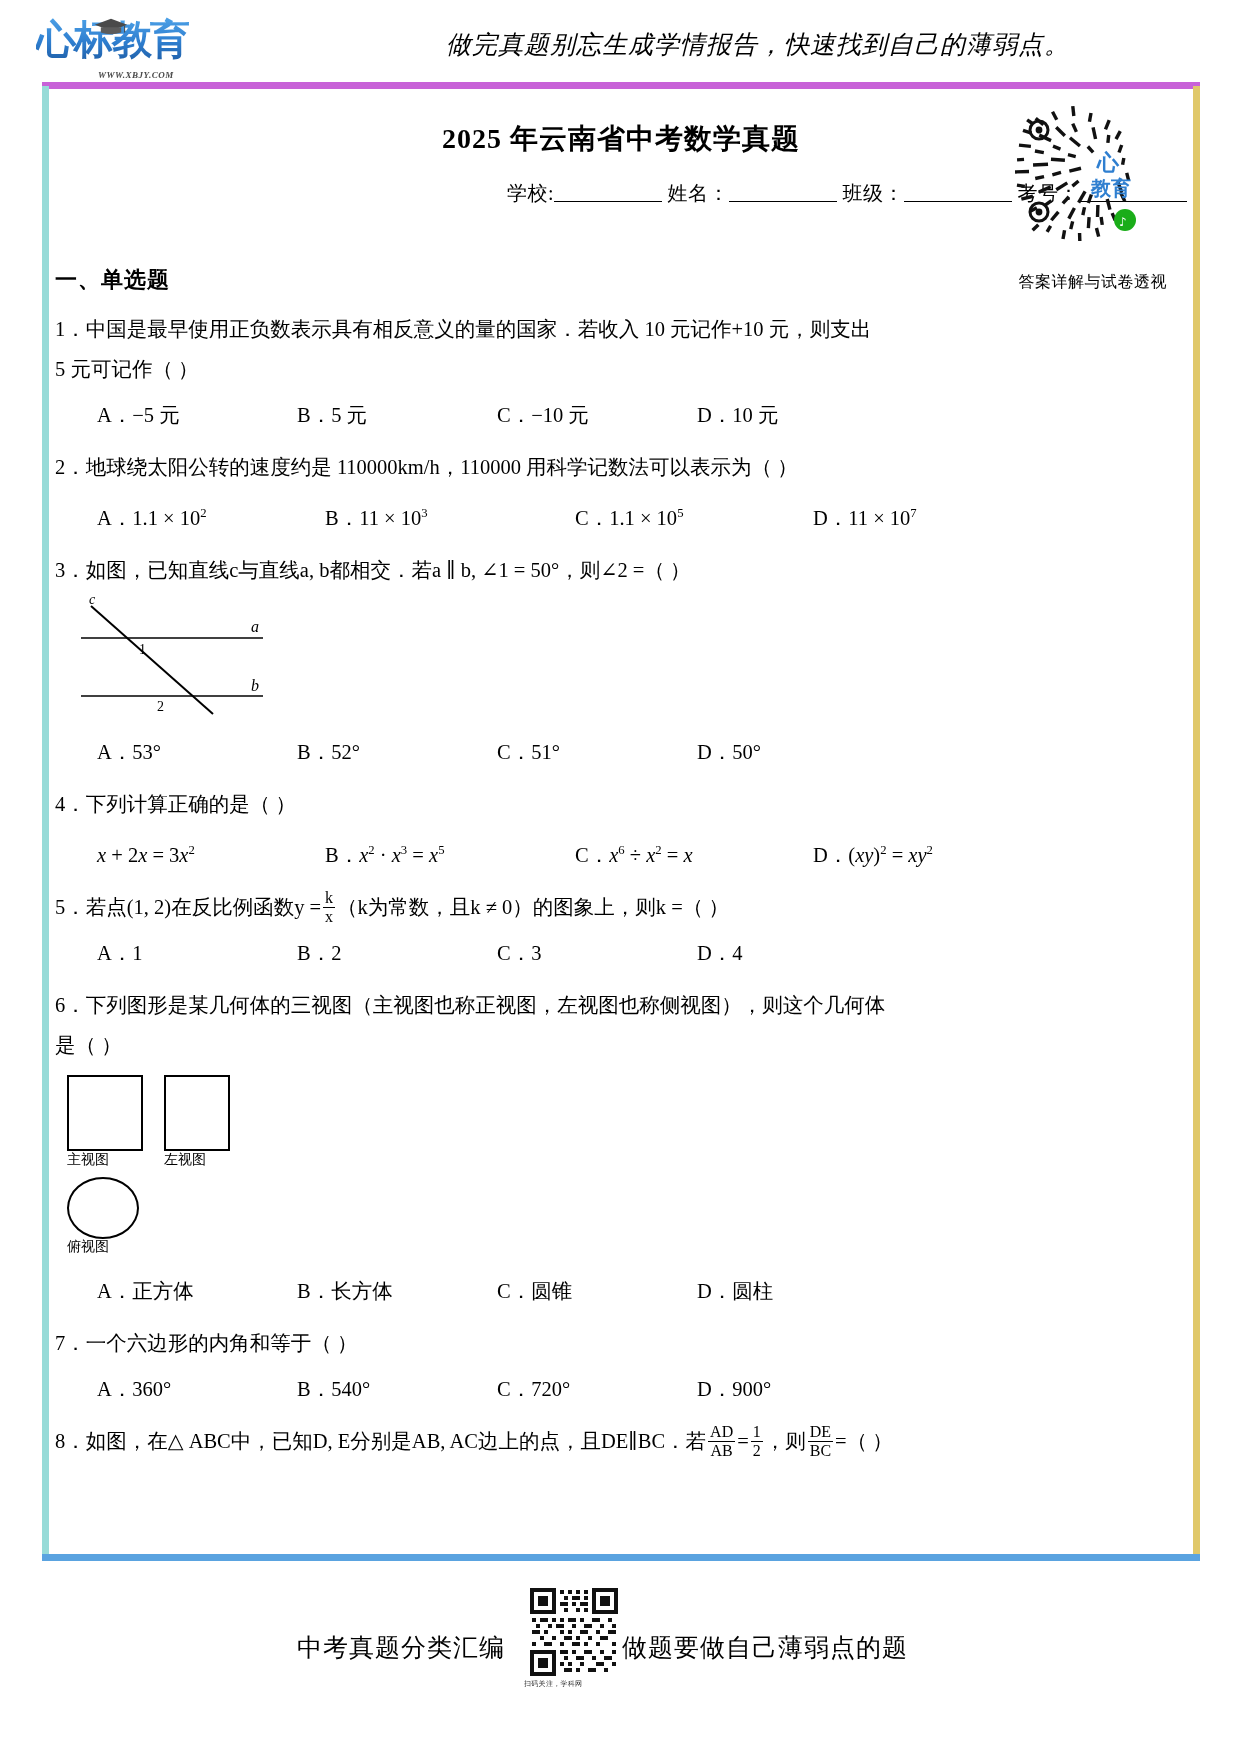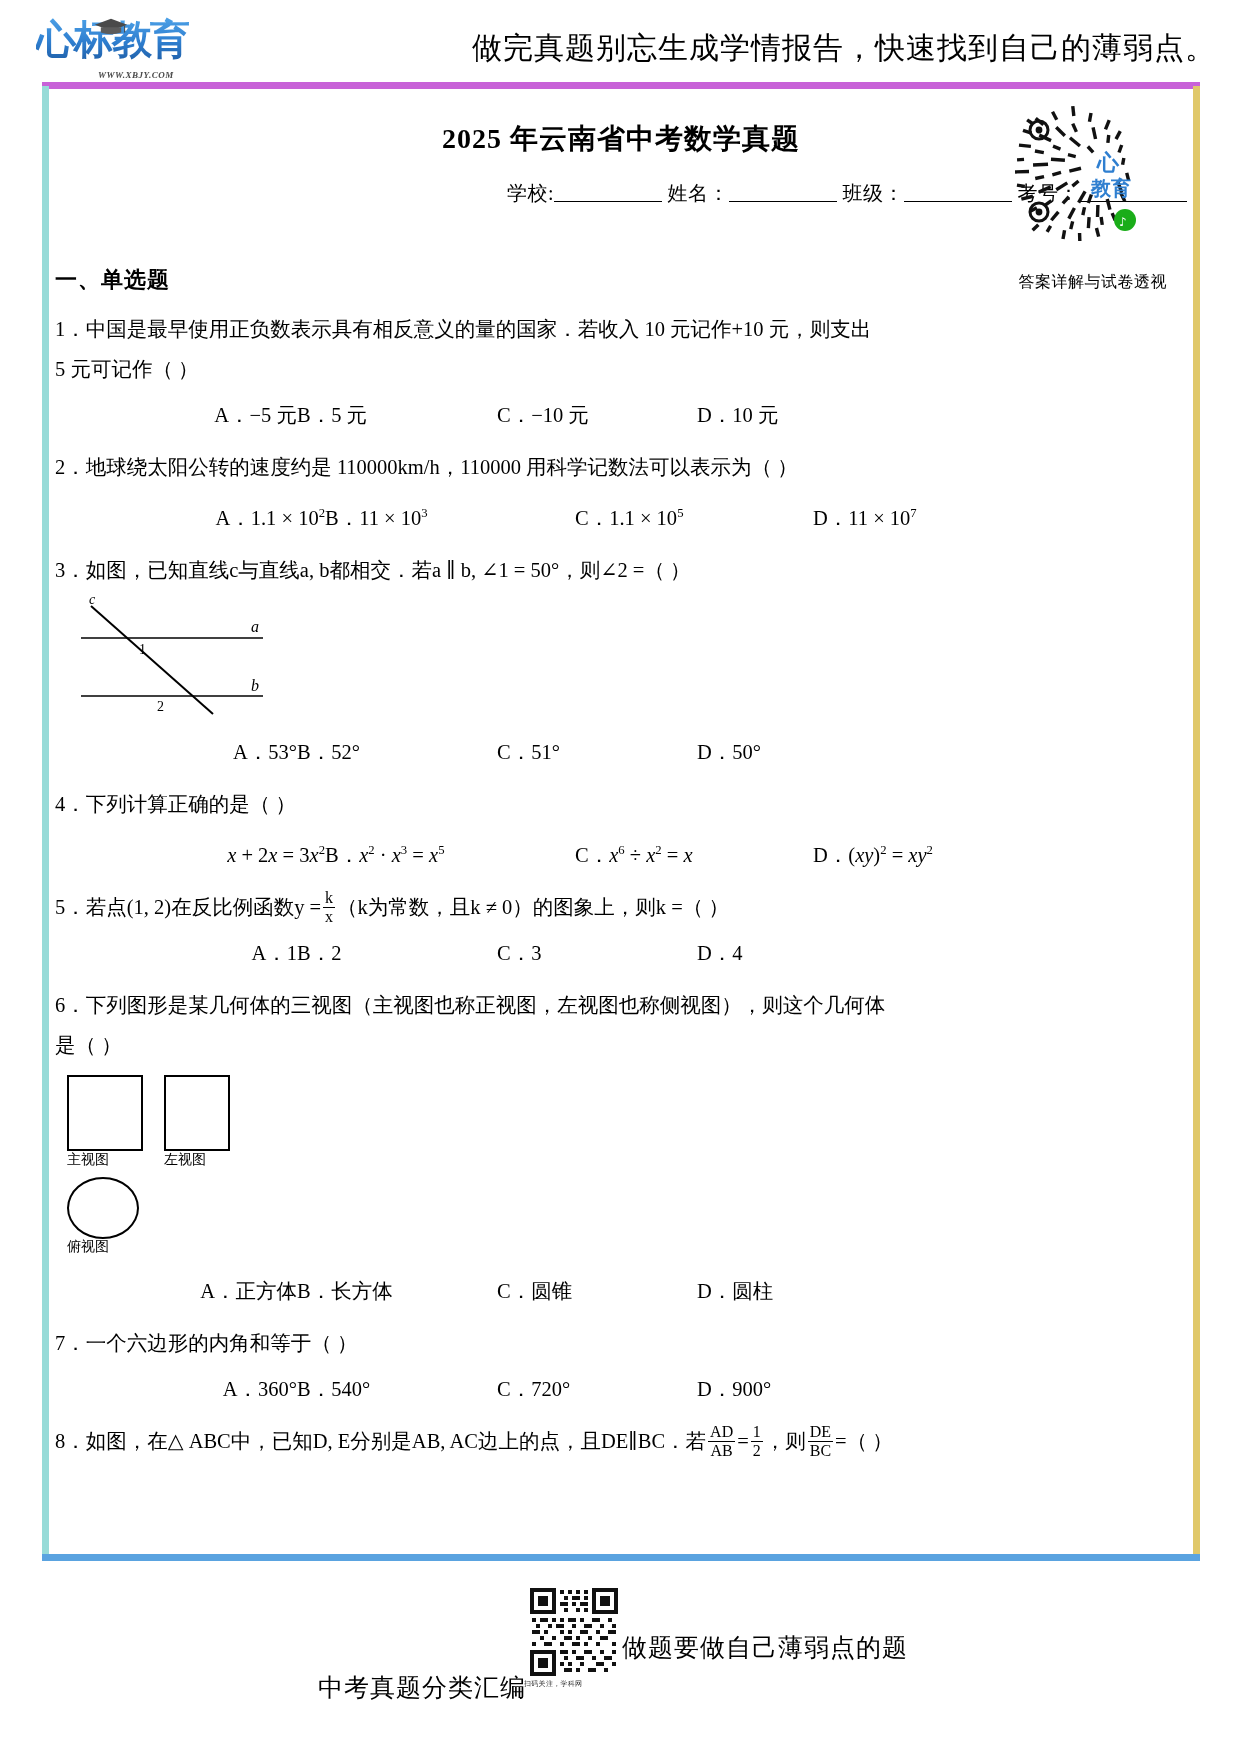--- a/index.html
+++ b/index.html
@@ -50,25 +50,26 @@
     color: #4a4a4a;
     letter-spacing: 0.5px;
   }
   .cap-icon {
     position: absolute;
     left: 58px; top: 2px;
     width: 34px; height: 17px;
   }
   .banner-slogan {
     position: absolute;
-    left: 472px; top: 28px;
-    font-size: 30px;
+    left: 446px; top: 28px;
+    font-size: 25px;
     font-family: "Liberation Serif", "DejaVu Serif", serif;
     letter-spacing: 1px;
     white-space: nowrap;
+    font-style: italic;
   }
 
   
   .frame-top {
     position: absolute;
     left: 42px; top: 82px;
     width: 1158px; height: 7px;
     background: #c861d8;
   }
   .frame-left {
@@ -151,21 +152,21 @@
     margin-top: 14px;
   }
   .opts {
     display: flex;
     font-size: 20.5px;
     margin-top: 8px;
     padding-left: 42px;
     line-height: 36px;
   }
   .opts > span { display: inline-block; }
-  .o1 { width: 200px; text-align: right; }
+  .o1 { width: 200px; }
   .o2 { width: 200px; }
   .o3 { width: 200px; }
   .o4 { width: 200px; }
   .opts.wide .o1 { width: 228px; }
   .opts.wide .o2 { width: 250px; }
   .opts.wide .o3 { width: 238px; }
 
   i.v { font-style: italic; font-family: "Liberation Serif", serif; }
 
   .frac {
@@ -226,25 +227,24 @@
     position: absolute;
     left: 524px; top: 101px;
     font-size: 7px;
     font-family: "DejaVu Sans", sans-serif;
     letter-spacing: 0.3px;
     color: #333;
     white-space: nowrap;
   }
   .footer-left {
     position: absolute;
-    left: 318px; top: 53px;
+    left: 297px; top: 53px;
     font-size: 25px;
     letter-spacing: 1px;
     white-space: nowrap;
-    margin-top: 40px;
   }
   .footer-right {
     position: absolute;
     left: 622px; top: 53px;
     font-size: 25px;
     letter-spacing: 1px;
     white-space: nowrap;
   }
 </style>
 </head>

